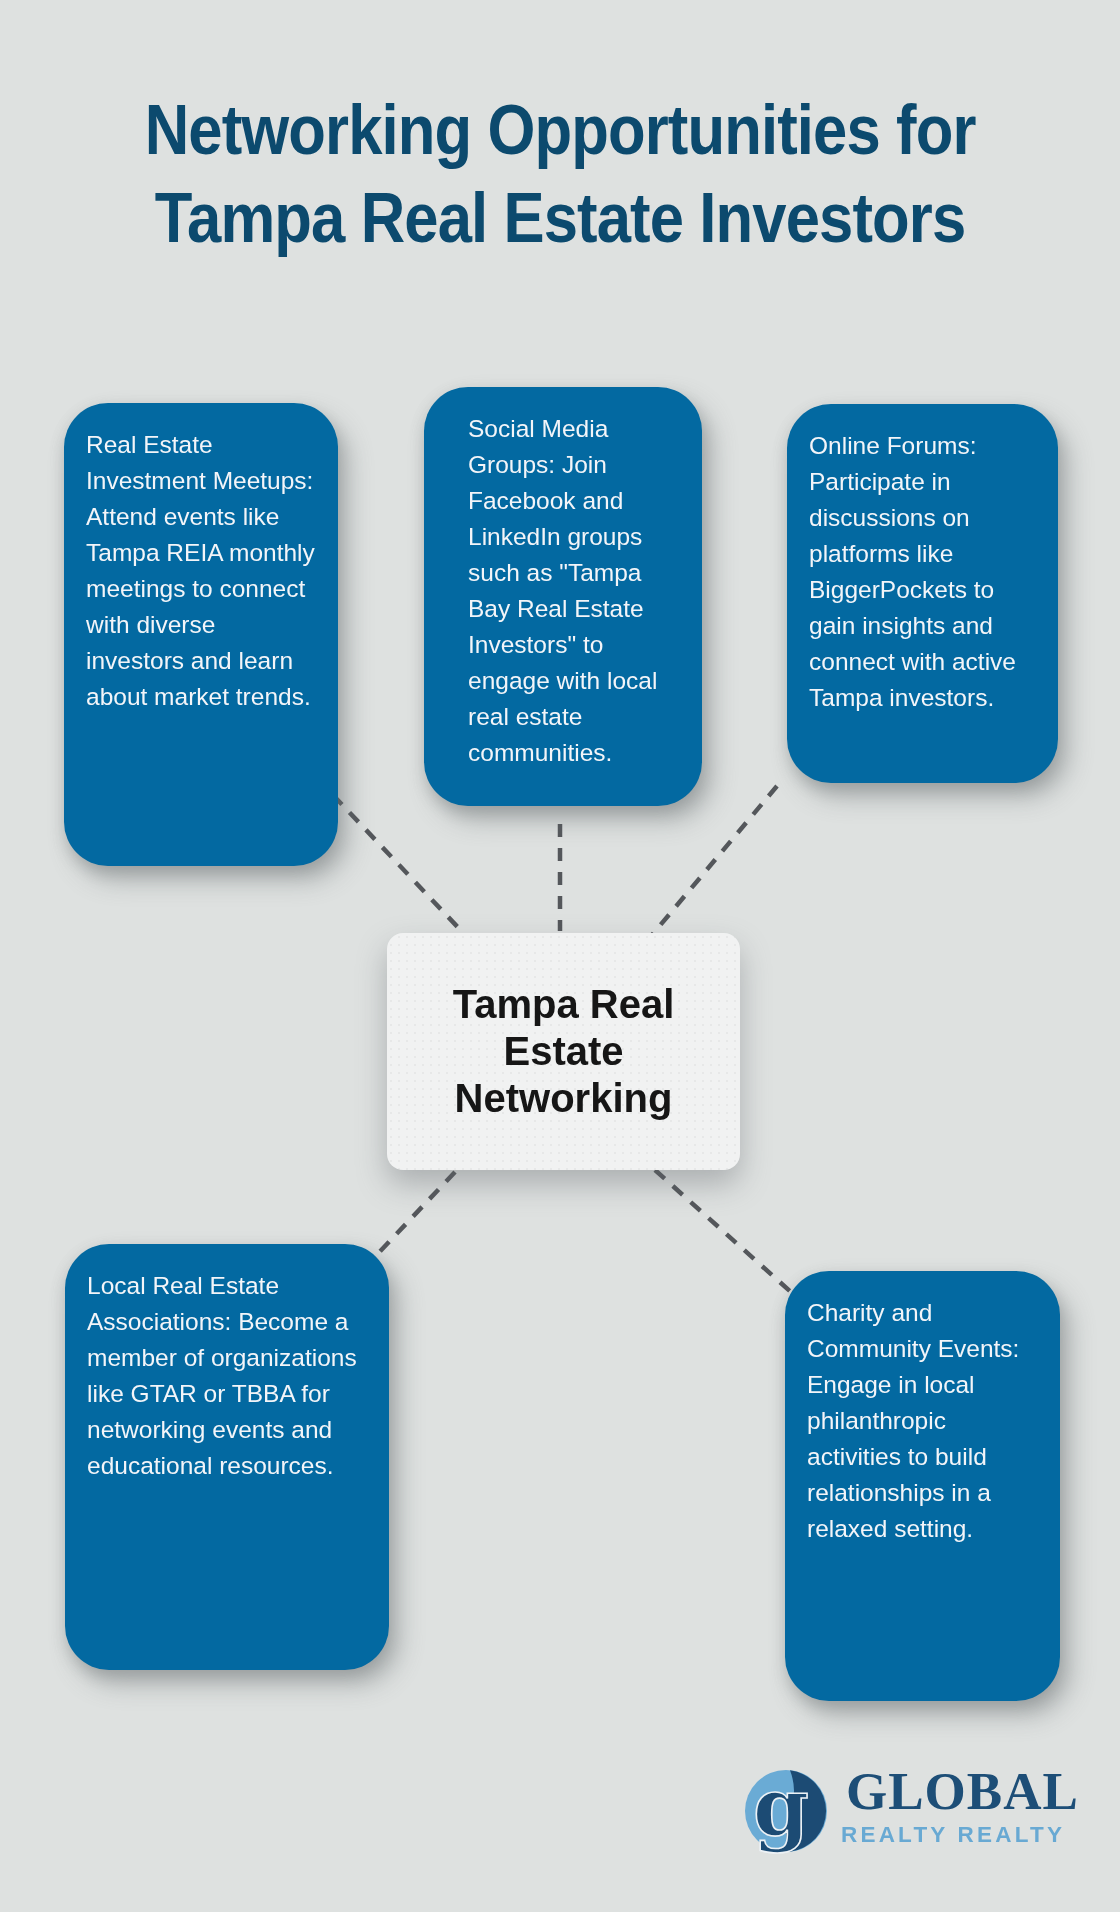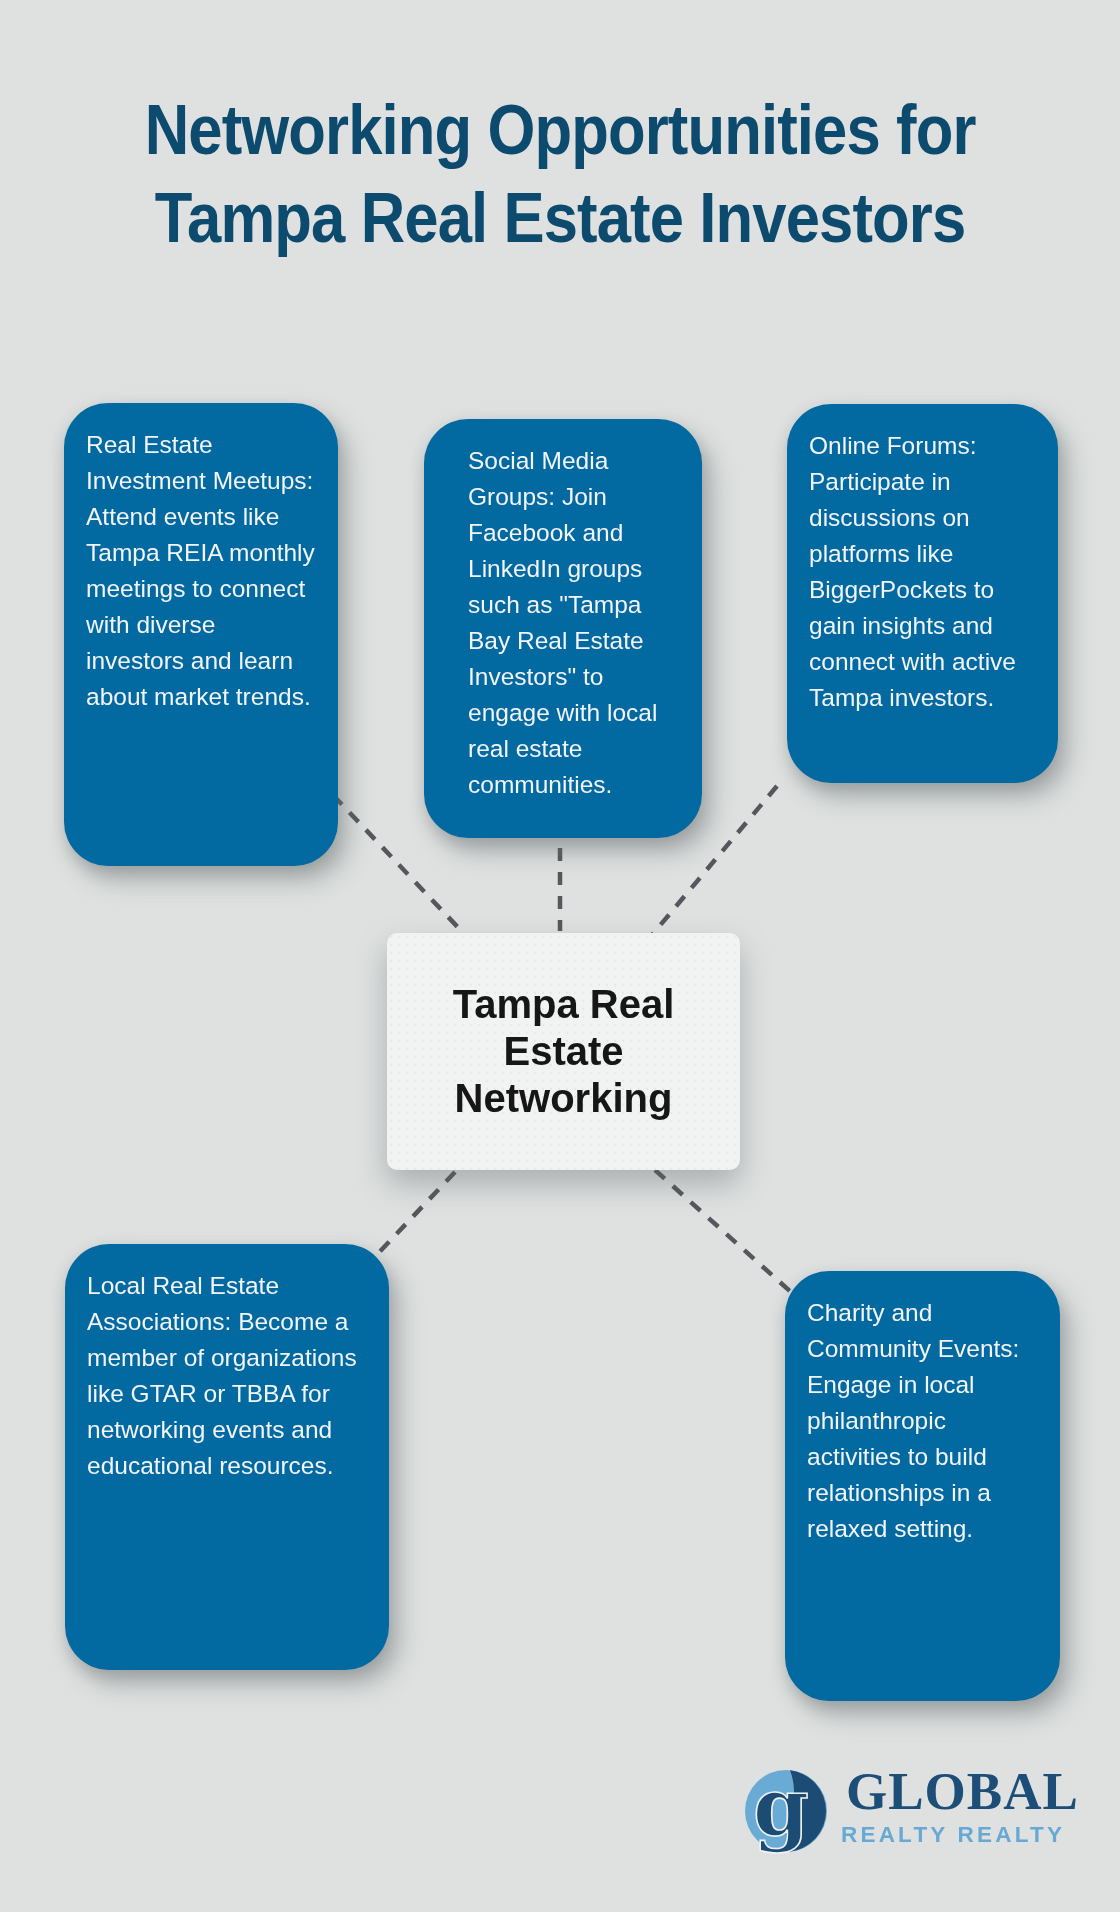--- a/index.html
+++ b/index.html
@@ -18,28 +18,28 @@
   .connectors{position:absolute;left:0;top:0;width:1120px;height:1912px;}
   .connectors line{stroke:#54575b;stroke-width:4.5;stroke-dasharray:13 11;stroke-linecap:butt;}
   
   .node{
     position:absolute;background:#0369a1;border-radius:44px;
     color:#f3f5f9;font-size:24.5px;line-height:36px;
     padding:24px 18px 0 22px;box-sizing:border-box;
     box-shadow:10px 14px 24px rgba(104,110,113,0.45), 0 6px 14px rgba(104,110,113,0.25);
   }
   .node-b1{left:64px;top:403px;width:274px;height:463px;}
-  .node-b2{left:424px;top:419px;width:278px;height:419px;padding-left:44px;}
+  .node-b2{left:424px;top:387px;width:278px;height:419px;padding-left:44px;}
   .node-b3{left:787px;top:404px;width:271px;height:379px;}
   .node-b4{left:65px;top:1244px;width:324px;height:426px;}
   .node-b5{left:785px;top:1247px;width:275px;height:430px;margin-top:24px;}
   
   .center-node{
     position:absolute;left:387px;top:933px;width:353px;height:237px;
-    background:#f1f2f2;border-radius:10px;box-sizing:border-box;
+    background:#f1f2f2;border-radius:16px;box-sizing:border-box;
     box-shadow:0 14px 30px rgba(95,100,104,0.40);
     background-image:radial-gradient(rgba(0,0,0,0.045) 1px, transparent 1.2px);
     background-size:8px 8px;
     display:flex;align-items:center;justify-content:center;text-align:center;
   }
   .center-node .label{
     font-weight:bold;color:#161616;font-size:40px;line-height:47px;
     width:300px;
   }
   

